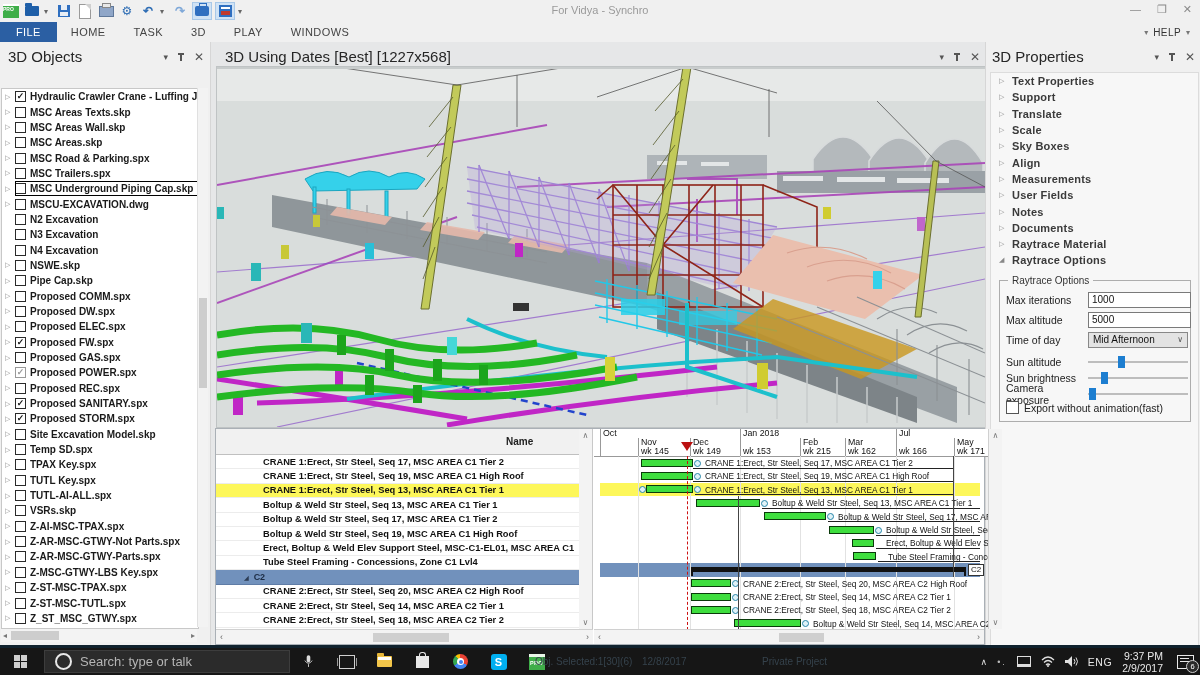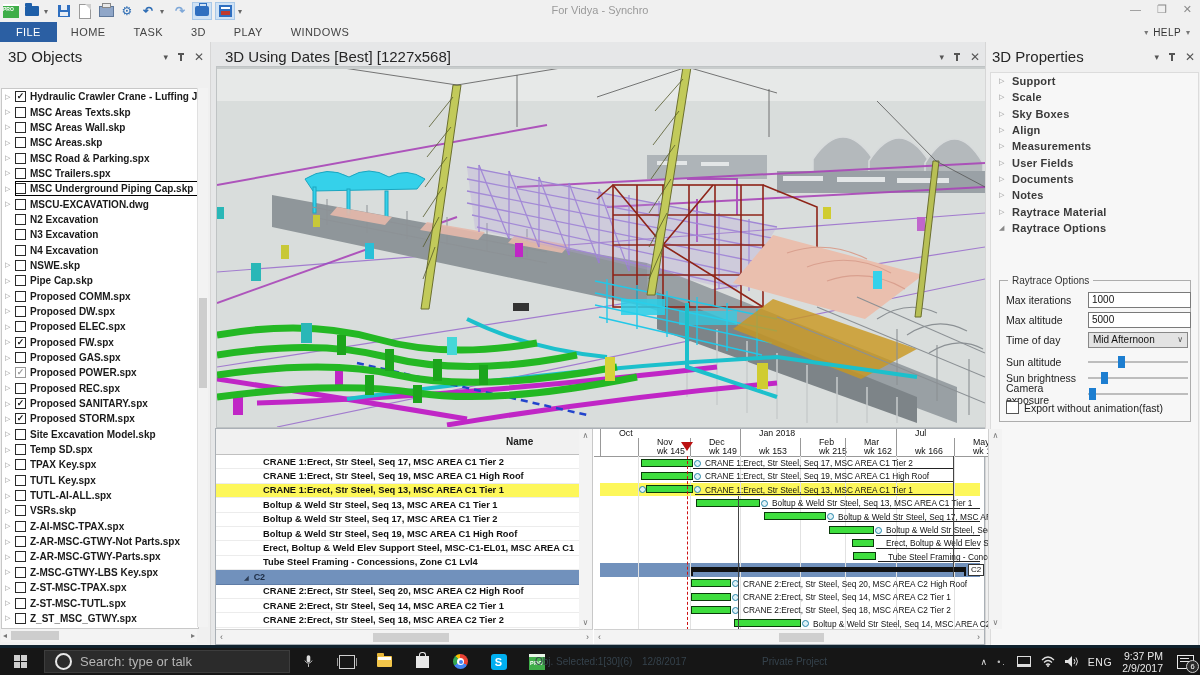--- a/index.html
+++ b/index.html
@@ -106,21 +106,21 @@
   .grow.group{background:#7191bc;border-bottom:1px solid #5f7ca6;}
   .grow.group .gtext{padding-left:28px;color:#1c2c44;font-size:9px;}
   .grow.group .gtext:before{content:"\25E2";font-size:6px;margin-right:5px;color:#2c3c54;}
   #gnames-vscroll{position:absolute;left:363px;top:0;width:14px;height:200px;background:#f3f3f3;
      display:flex;flex-direction:column;justify-content:space-between;align-items:center;
      font-size:8px;color:#777;padding:2px 0;box-sizing:border-box;border-right:1px solid #c8c8c8;}
   #gchart{position:absolute;left:378px;top:0;width:394px;height:200px;overflow:hidden;}
   #gc-header{position:absolute;left:0;top:0;width:394px;height:27px;background:#fff;border-bottom:1px solid #999;}
   .tier{position:absolute;left:6px;width:380px;height:9px;}
   .tcell{position:absolute;top:0;height:9px;border-left:1px solid #999;font-size:8.8px;color:#111;
-         padding-left:18px;box-sizing:border-box;line-height:9px;white-space:nowrap;overflow:visible;}
+         padding-left:2px;box-sizing:border-box;line-height:9px;white-space:nowrap;overflow:visible;}
   #gc-rows{position:absolute;left:6px;top:27px;width:380px;height:175px;}
   .crow{position:absolute;left:0;width:380px;height:13.4px;background:transparent;}
   .crow.sel{background:#fdf75a;}
   .crow.group{background:#7191bc;}
   .gbar{position:absolute;top:2.5px;height:8px;background:#3ede3e;border:1px solid #0a3a0a;box-sizing:border-box;}
   .gsum{position:absolute;top:4px;height:5px;background:#111;}
   .gsum:before,.gsum:after{content:"";position:absolute;top:0;width:2px;height:9px;background:#111;}
   .gsum:before{left:0;} .gsum:after{right:0;}
   .c2box{position:absolute;top:1px;height:10px;background:#fff;border:1px solid #333;font-size:8px;
          line-height:10px;padding:0 2px;color:#111;}
@@ -671,21 +671,29 @@
     <span class="pane-icons">
       <span class="pi-caret">▾</span>
       <span class="pi-pin"></span>
       <span class="pi-x">✕</span>
     </span>
   </div>
   <div class="abs" id="props">
     <div id="prop-sections">
         <div class="prow">
           <span class="arr">▷</span>
+          <span class="plabel">Text Properties</span>
+        </div>
+        <div class="prow">
+          <span class="arr">▷</span>
           <span class="plabel">Support</span>
+        </div>
+        <div class="prow">
+          <span class="arr">▷</span>
+          <span class="plabel">Translate</span>
         </div>
         <div class="prow">
           <span class="arr">▷</span>
           <span class="plabel">Scale</span>
         </div>
         <div class="prow">
           <span class="arr">▷</span>
           <span class="plabel">Sky Boxes</span>
         </div>
         <div class="prow">
@@ -695,25 +703,25 @@
         <div class="prow">
           <span class="arr">▷</span>
           <span class="plabel">Measurements</span>
         </div>
         <div class="prow">
           <span class="arr">▷</span>
           <span class="plabel">User Fields</span>
         </div>
         <div class="prow">
           <span class="arr">▷</span>
-          <span class="plabel">Documents</span>
+          <span class="plabel">Notes</span>
         </div>
         <div class="prow">
           <span class="arr">▷</span>
-          <span class="plabel">Notes</span>
+          <span class="plabel">Documents</span>
         </div>
         <div class="prow">
           <span class="arr">▷</span>
           <span class="plabel">Raytrace Material</span>
         </div>
         <div class="prow">
           <span class="arr">◢</span>
           <span class="plabel">Raytrace Options</span>
         </div>
       </div>

